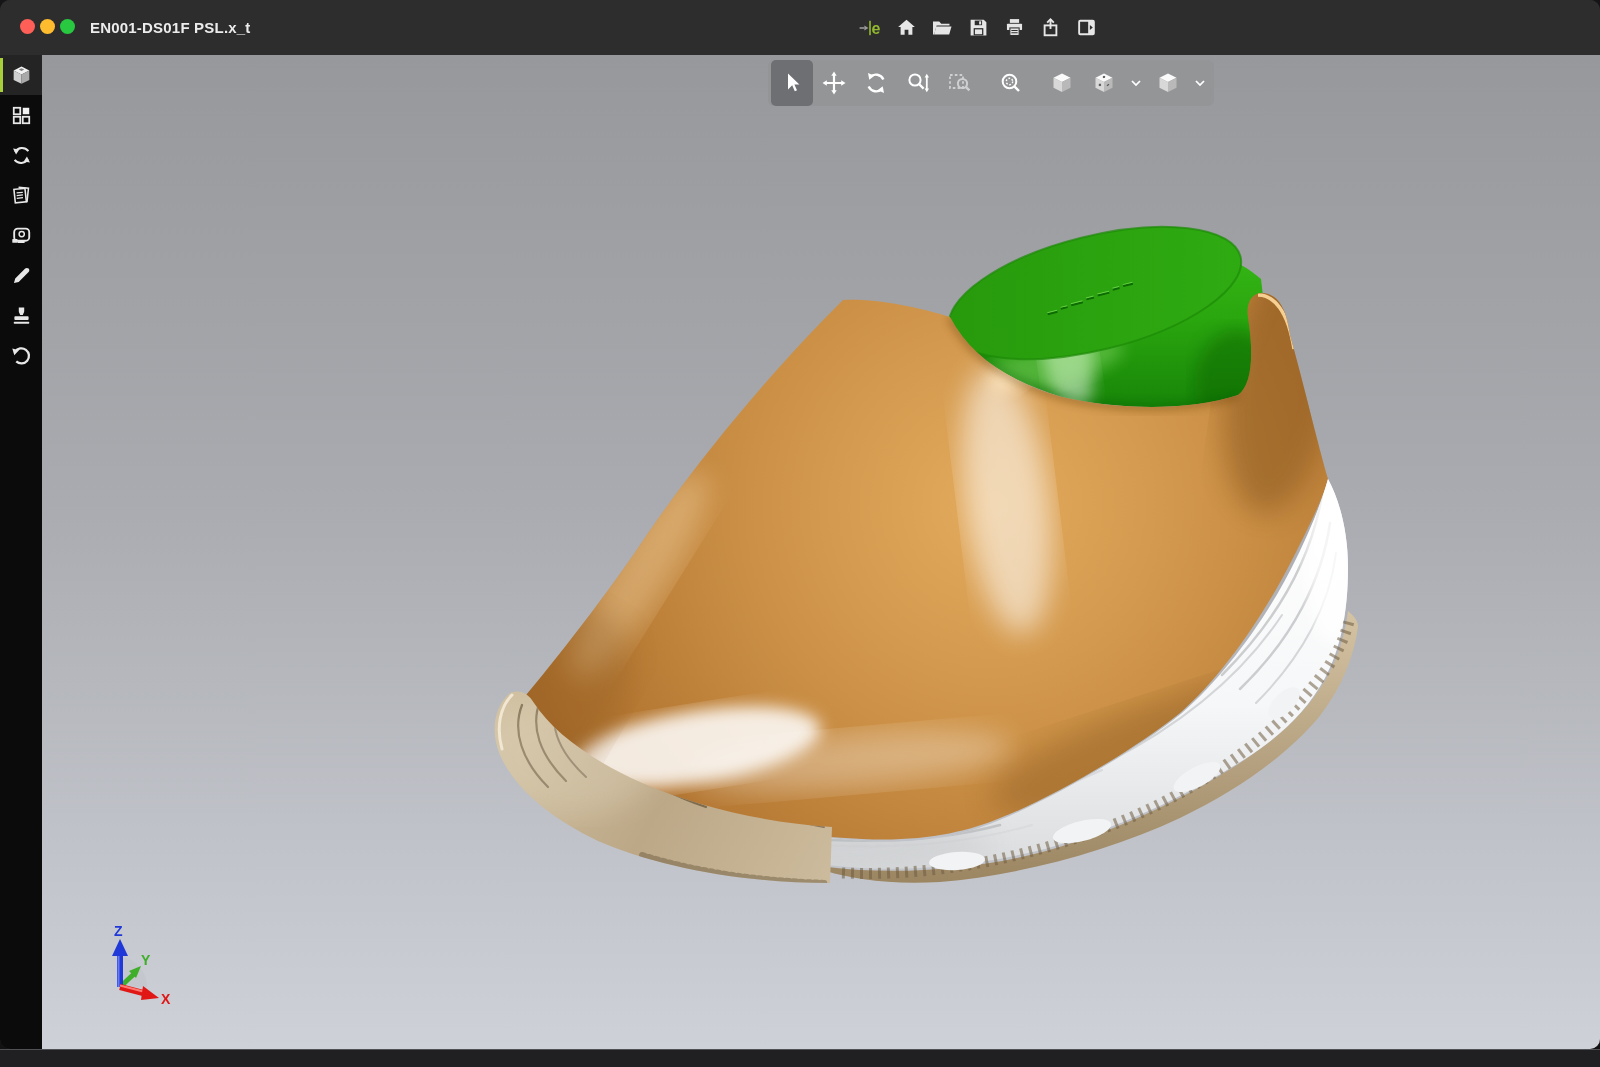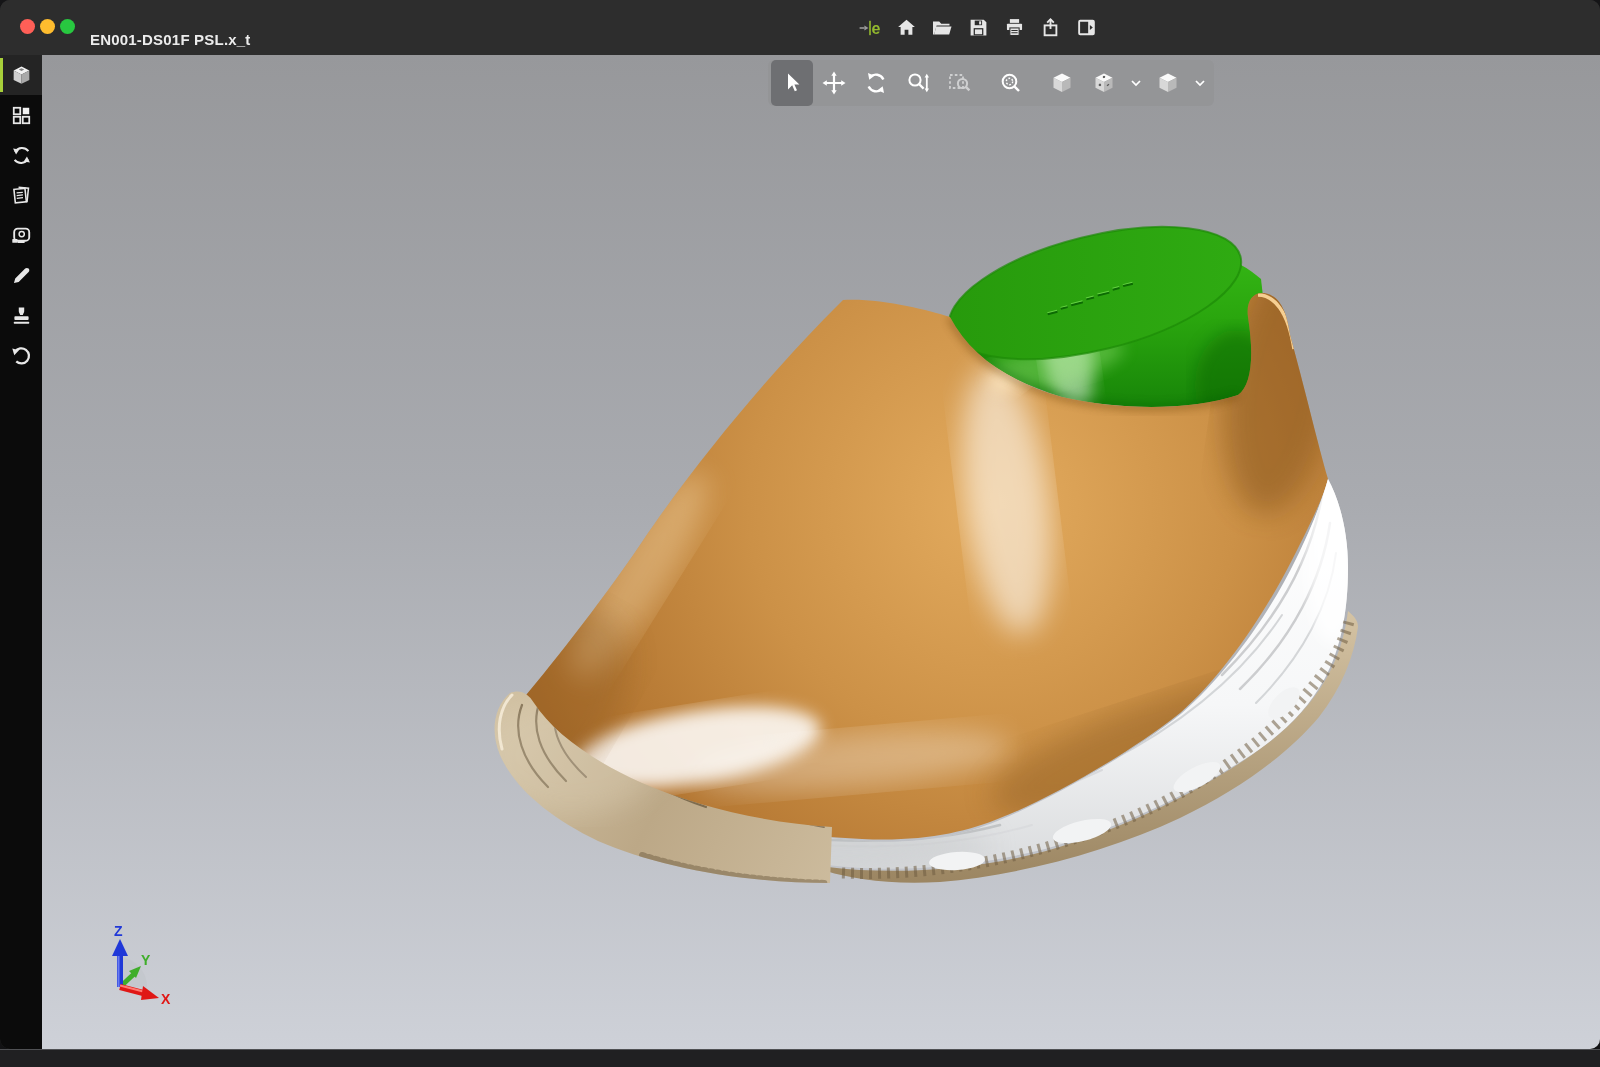--- a/index.html
+++ b/index.html
@@ -6,21 +6,21 @@
   html,body { width:1600px; height:1067px; overflow:hidden; background:#18181a;
               font-family:"Liberation Sans", sans-serif; }
   .window { position:absolute; left:0; top:0; width:1600px; height:1049px;
             border-radius:10px; overflow:hidden; background:#2e2e2e;
             box-shadow:0 8px 30px rgba(0,0,0,.6); }
   
   .titlebar { position:absolute; left:0; top:0; width:100%; height:55px; background:#2d2d2d; }
   .lights { position:absolute; left:20px; top:19px; display:flex; gap:5px; }
   .light { width:15px; height:15px; border-radius:50%; }
   .light.red { background:#ff5f57; } .light.yellow { background:#febc2e; } .light.green { background:#28c840; }
-  .wtitle { position:absolute; left:90px; top:12px; height:55px; line-height:55px;
+  .wtitle { position:absolute; left:90px; top:0; height:55px; line-height:55px;
             color:#ececec; font-size:15px; font-weight:bold; letter-spacing:.2px; }
   .tb-actions { position:absolute; left:858px; top:0; height:55px; display:flex; align-items:center; gap:12px; }
   .tb-btn { width:24px; height:26px; background:none; border:none; display:flex;
             align-items:center; justify-content:center; cursor:pointer; padding:0; }
   .tb-btn svg { display:block; }
   
   .sidebar { position:absolute; left:0; top:55px; width:42px; bottom:0; background:#0b0b0b; }
   .sb-btn { position:relative; width:42px; height:40px; background:none; border:none;
             display:flex; align-items:center; justify-content:center; cursor:pointer; padding:0; }
   .sb-btn.active { background:#242424; }

